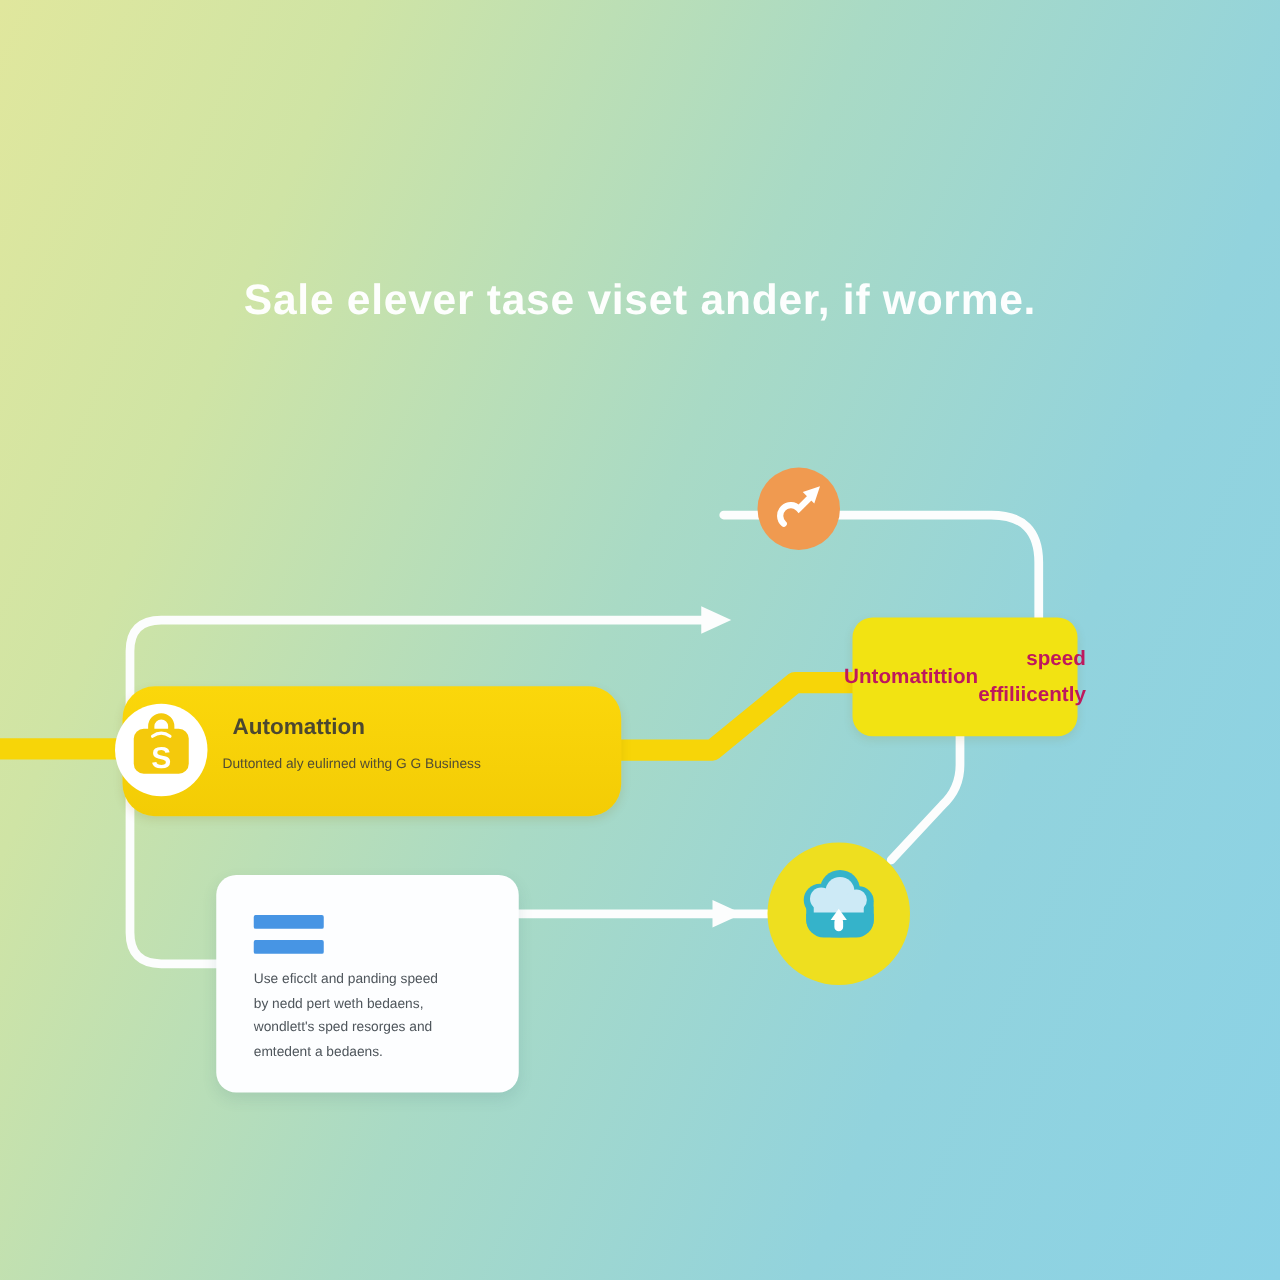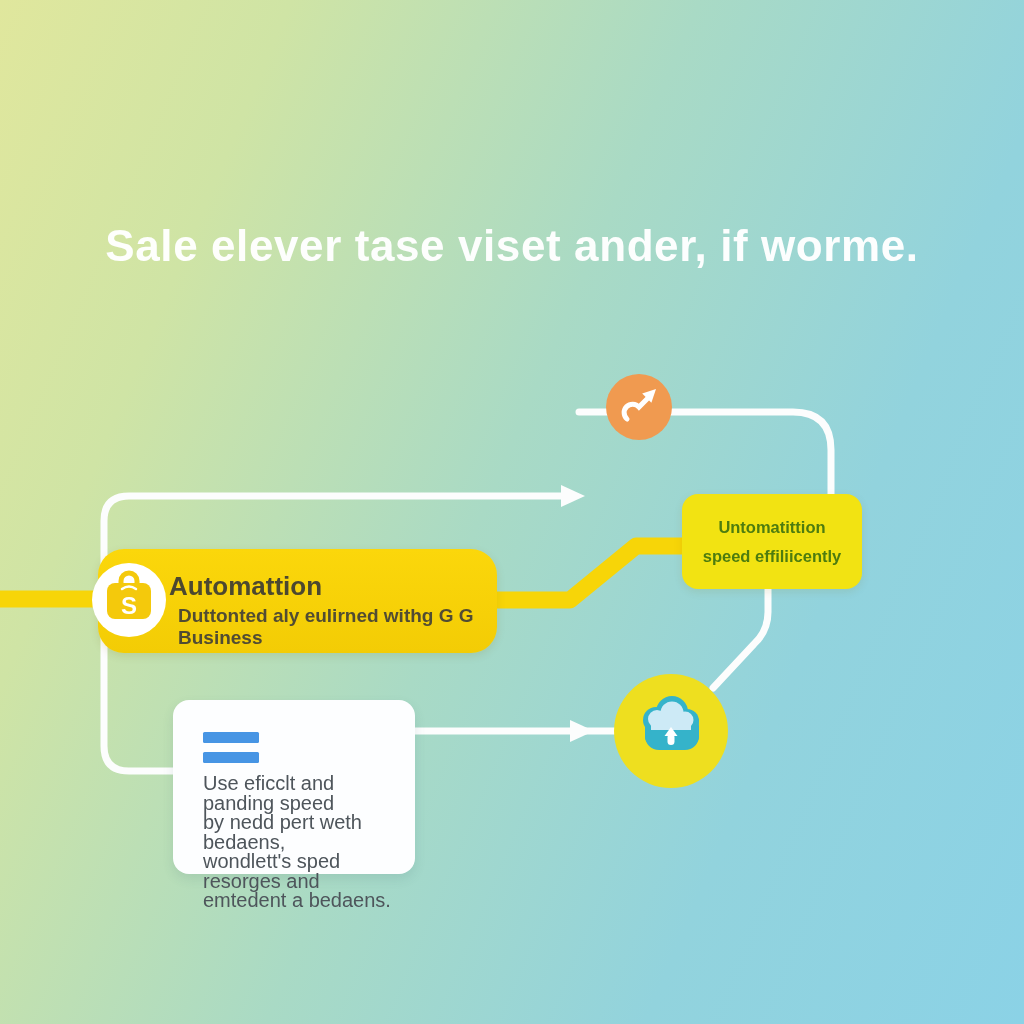--- a/index.html
+++ b/index.html
@@ -8,46 +8,46 @@
     position:relative;width:1024px;height:1024px;overflow:hidden;
     background:linear-gradient(113deg,#e0e79d 0%,#cfe4a5 20%,#a9dac5 48%,#92d3dd 74%,#8bd2e6 100%);
   }
   .abs{position:absolute;}
   svg.layer{position:absolute;left:0;top:0;pointer-events:none;}
   .connectors{z-index:1;}
   .nodes{z-index:3;}
 
   .main-title{
     left:0;right:0;top:221px;text-align:center;z-index:2;
-    color:rgba(255,255,255,0.97);font-size:44px;font-weight:600;letter-spacing:0.6px;
+    color:rgba(255,255,255,0.97);font-size:34px;font-weight:600;letter-spacing:0.6px;
   }
 
   .auto-box{
     left:98px;top:549px;width:399px;height:104px;border-radius:26px;z-index:2;
     background:linear-gradient(180deg,#fbd70b 0%,#f3cc05 100%);
     box-shadow:0 3px 8px rgba(130,100,0,0.14);
   }
-  .auto-title{left:71px;top:22px;font-size:26px;font-weight:600;color:#4c4830;}
-  .auto-sub{left:80px;top:56px;font-size:19px;font-weight:700;color:#514c33;}
+  .auto-title{left:88px;top:22px;font-size:18px;font-weight:600;color:#4c4830;}
+  .auto-sub{left:80px;top:56px;font-size:11px;font-weight:400;color:#514c33;}
 
   .eff-box{
     left:682px;top:494px;width:180px;height:95px;border-radius:16px;z-index:2;
     background:#f2e312;box-shadow:0 3px 8px rgba(120,110,0,0.12);
-    display:flex;flex-direction:column;align-items:center;justify-content:center;
-    font-size:16.5px;font-weight:600;color:#4d7c0f;line-height:29px;text-align:left;
+    display:flex;flex-direction:row;align-items:center;justify-content:center;
+    font-size:16.5px;font-weight:600;color:#be185d;line-height:29px;text-align:right;
   }
 
   .info-card{
     left:173px;top:700px;width:242px;height:174px;border-radius:16px;z-index:2;
     background:#fdfeff;box-shadow:0 5px 12px rgba(50,90,100,0.12);
   }
   .bar{left:30px;width:56px;height:11px;background:#4795e4;border-radius:1.5px;}
   .bar.b1{top:32px;}
   .bar.b2{top:52px;}
-  .card-text{left:30px;top:74px;width:200px;font-size:20px;line-height:19.5px;color:#4e555b;font-weight:500;}
+  .card-text{left:30px;top:74px;width:200px;font-size:11px;line-height:19.5px;color:#4e555b;font-weight:500;}
 </style>
 </head>
 <body>
 
 <div class="stage">
 
   <svg class="layer connectors" width="1024" height="1024" viewBox="0 0 1024 1024">
     <g stroke="#fcfdfd" stroke-width="7" fill="none" stroke-linecap="round">
       <path d="M563,496 H129 Q104,496 104,521 V746 Q104,771 129,771 H178"></path>
       <path d="M579,412 H793 Q831,412 831,450 V496"></path>

